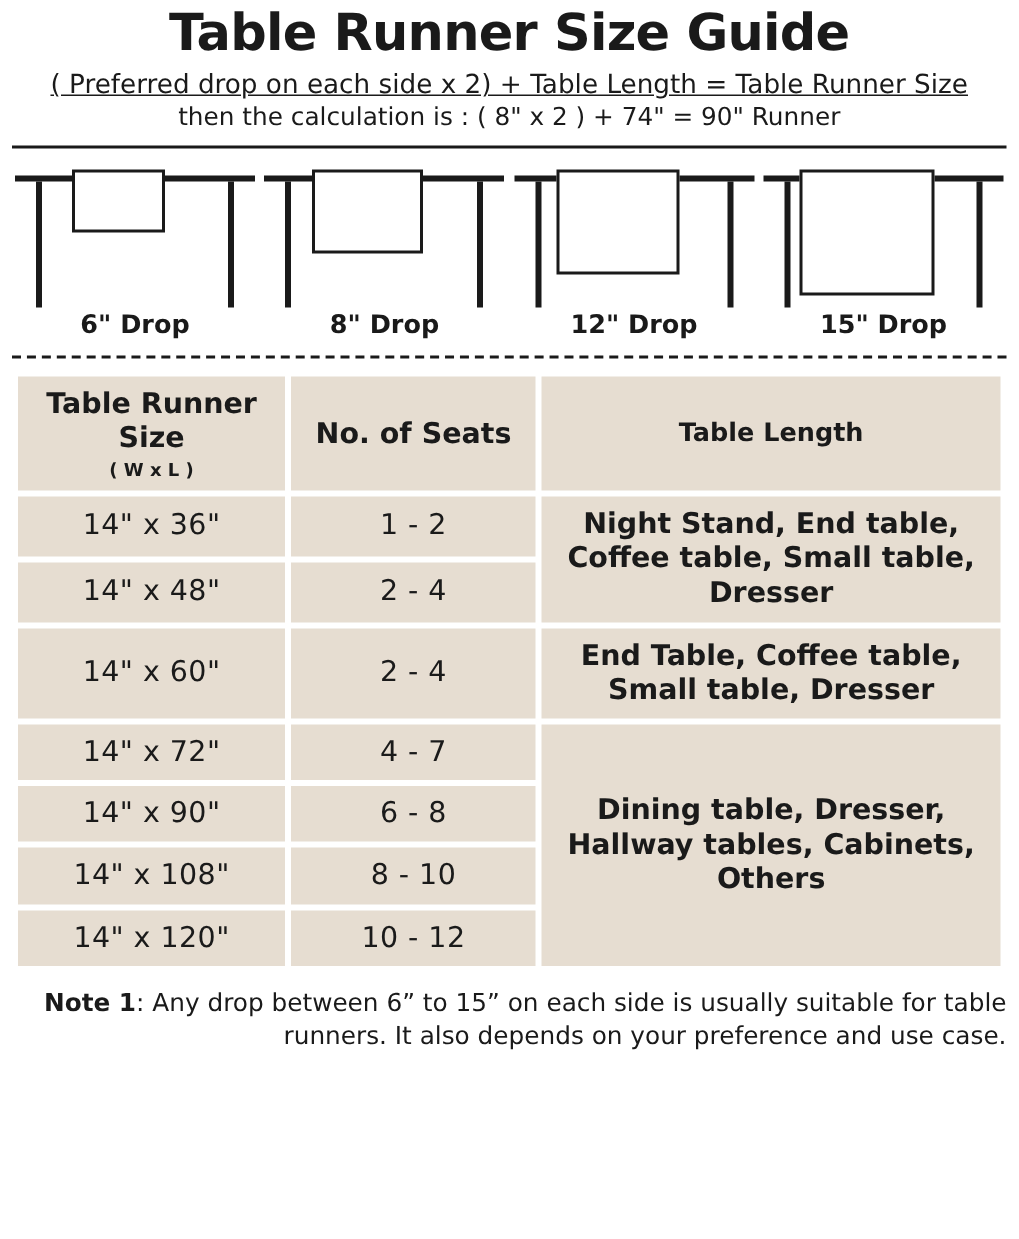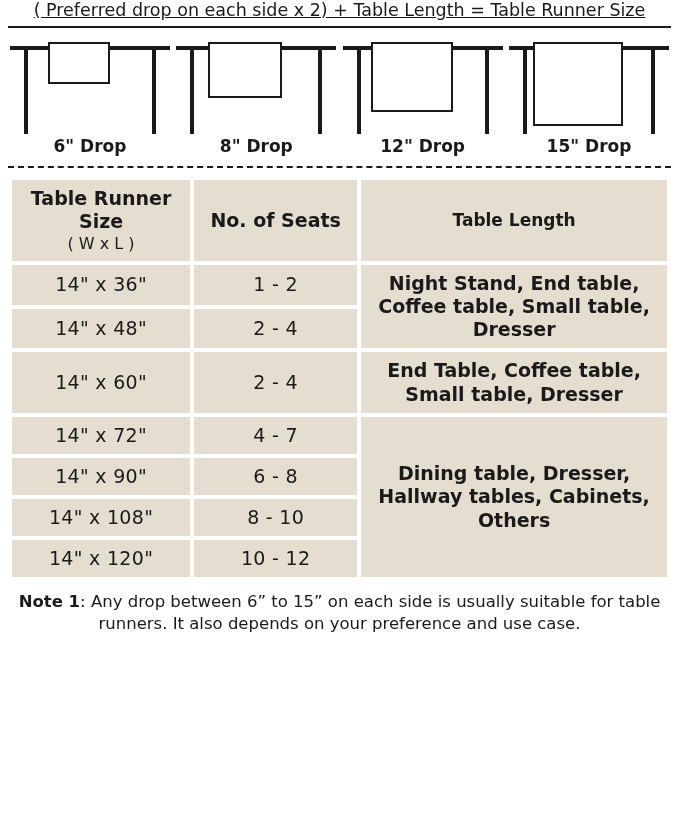--- a/index.html
+++ b/index.html
@@ -125,22 +125,22 @@
   td.col-seats  { width: 152px; }
   td.col-types  { width: 285px; }
 
   td.head {
     font-weight: bold;
     font-size: 16.5px;
     padding: 12px 4px;
   }
   td.head .sub {
     display: block;
-    font-size: 16px;
-    font-weight: normal;
+    font-size: 12px;
+    font-weight: bold;
     margin-top: 1px;
   }
   td.head.types { font-size: 17px; }
 
   td.types-cell {
     font-size: 16px;
     font-weight: bold;
     line-height: 1.3;
     padding: 10px 14px;
   }
@@ -151,29 +151,31 @@
     letter-spacing: 0.3px;
   }
 
   
   .notes {
     margin-top: 10px;
     font-size: 16.5px;
     line-height: 1.33;
     text-align: center;
   }
-  .notes p { margin: 0 0 3px 0; }
+  .notes p { margin: 0 0 3px 0; text-align: right; }
   .notes b { font-weight: bold; }
 </style>
 </head>
 <body>
 
 <div class="page">
 
+  <h1 class="title">Table Runner Size Guide</h1>
   <div class="formula">( Preferred drop on each side x 2) + Table Length = Table Runner Size</div>
+  <div class="example" style="margin-top:-6px;">then the calculation is : ( 8" x 2 ) + 74" = 90" Runner</div>
 
   <div class="rule-solid"></div>
 
   <div class="diagrams">
 
     <div class="diagram">
       <div class="tabletop"></div>
       <div class="leg left"></div>
       <div class="leg right"></div>
       <div class="runner" style="left:38px; width:62px; height:42px;"></div>

